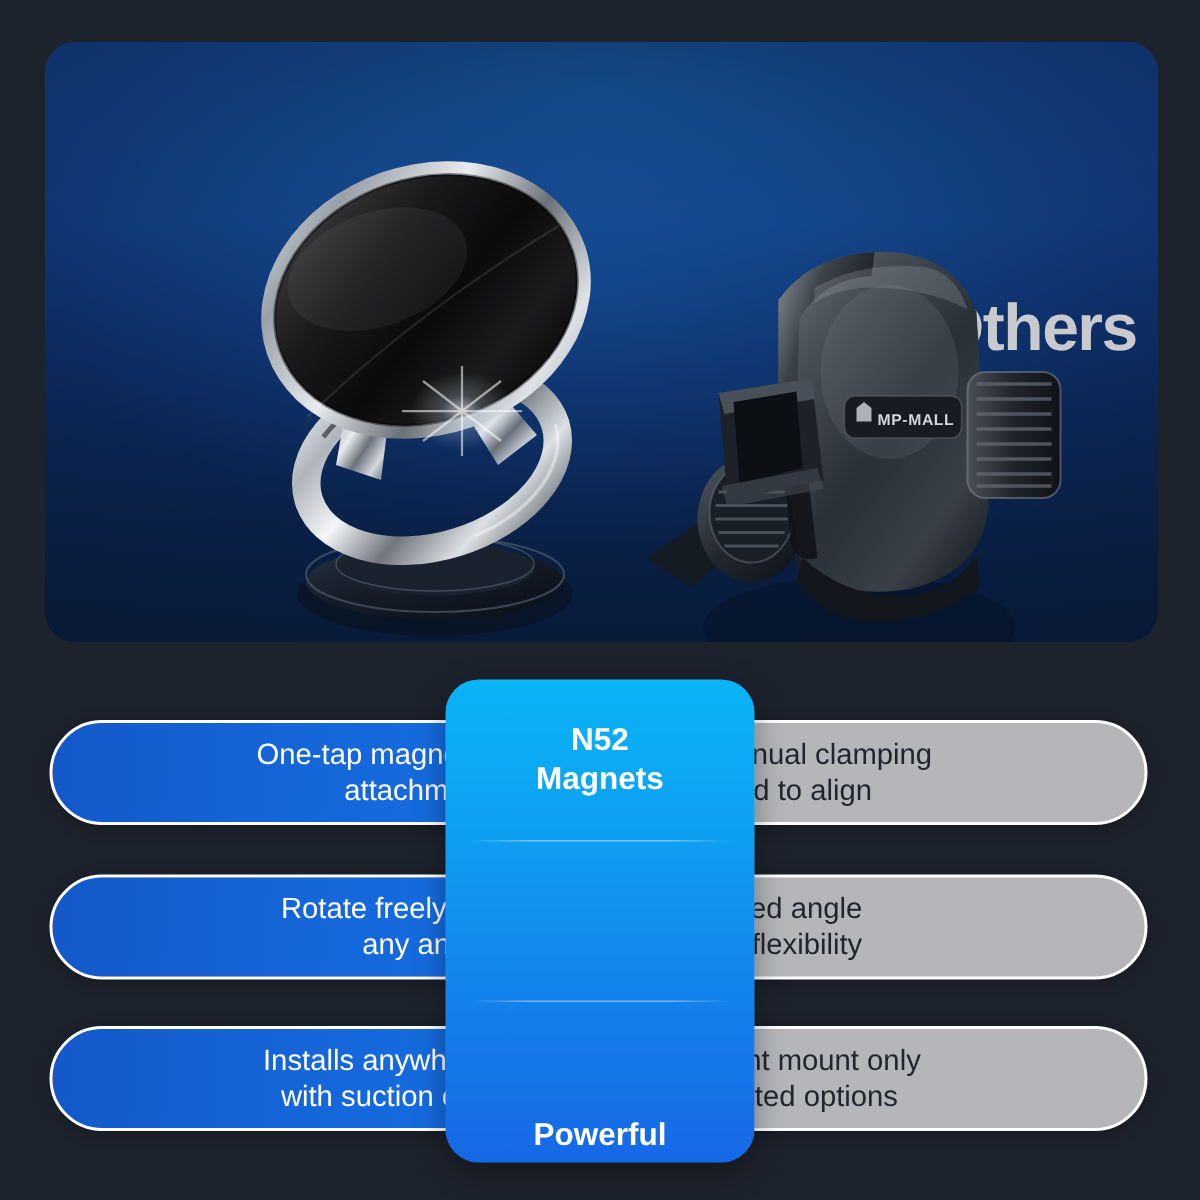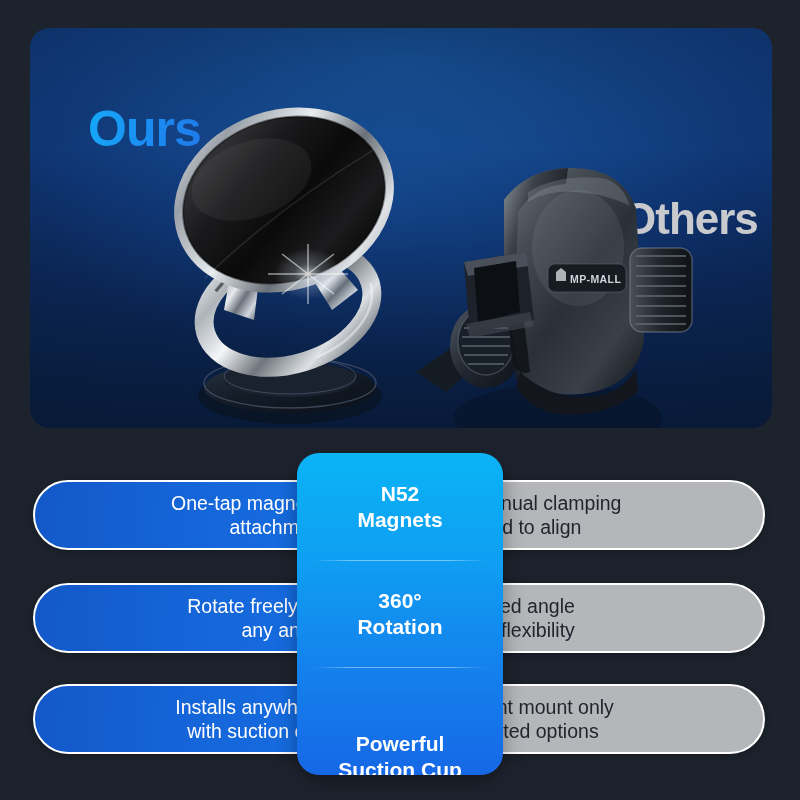--- a/index.html
+++ b/index.html
@@ -91,21 +91,21 @@
     left: 132px;
     top: 68px;
     width: 250px;
     height: 340px;
     z-index: 2;
   }
 
   
   .ventmount {
     position: absolute;
-    left: 378px;
+    left: 393px;
     top: 128px;
     width: 300px;
     height: 300px;
     z-index: 2;
     text-decoration: underline;
   }
 
   
   .compare {
     position: absolute;
@@ -364,21 +364,20 @@
           <rect x="140" y="108" width="78" height="28" rx="7" fill="none" stroke="#5d646c" stroke-width="1" opacity="0.6"></rect>
           <path d="M148 116 l5 -4 l5 4 l0 9 l-10 0 z" fill="#c6ccd2" opacity="0.85"></path>
           <text x="162" y="127" font-family="Liberation Sans, sans-serif" font-size="10.5" font-weight="bold" fill="#cfd5db" letter-spacing="0.4">MP-MALL</text>
         </g>
 
         <path d="M112 216 Q150 250 198 238 Q216 232 228 214 L230 236 Q196 262 150 258 Q120 252 108 230 Z" fill="#13171d"></path>
       </svg>
     </div>
 
 
-    <div class="hero-label label-ours">Ours</div>
     <div class="hero-label label-others">Others</div>
   </div>
 
   <div class="compare">
     <div class="rows">
 
       <div class="row row-0">
         <div class="pill pill-ours">
           <span>
             <span>One-tap magnetic</span><br>
@@ -424,26 +423,21 @@
       </div>
     </div>
 
     <div class="center-card">
       <div class="center-cell cell-0">
         <span>N52</span>
         <span>Magnets</span>
       </div>
       <div class="center-divider div-0"></div>
 
-      <div class="center-cell cell-1">
-        <span>360°</span>
-        <span>Rotation</span>
-      </div>
       <div class="center-divider div-1"></div>
 
       <div class="center-cell cell-2">
         <span>Powerful</span>
-        <span>Suction Cup</span>
       </div>
     </div>
   </div>
 
 </div>
 
 </body></html>

